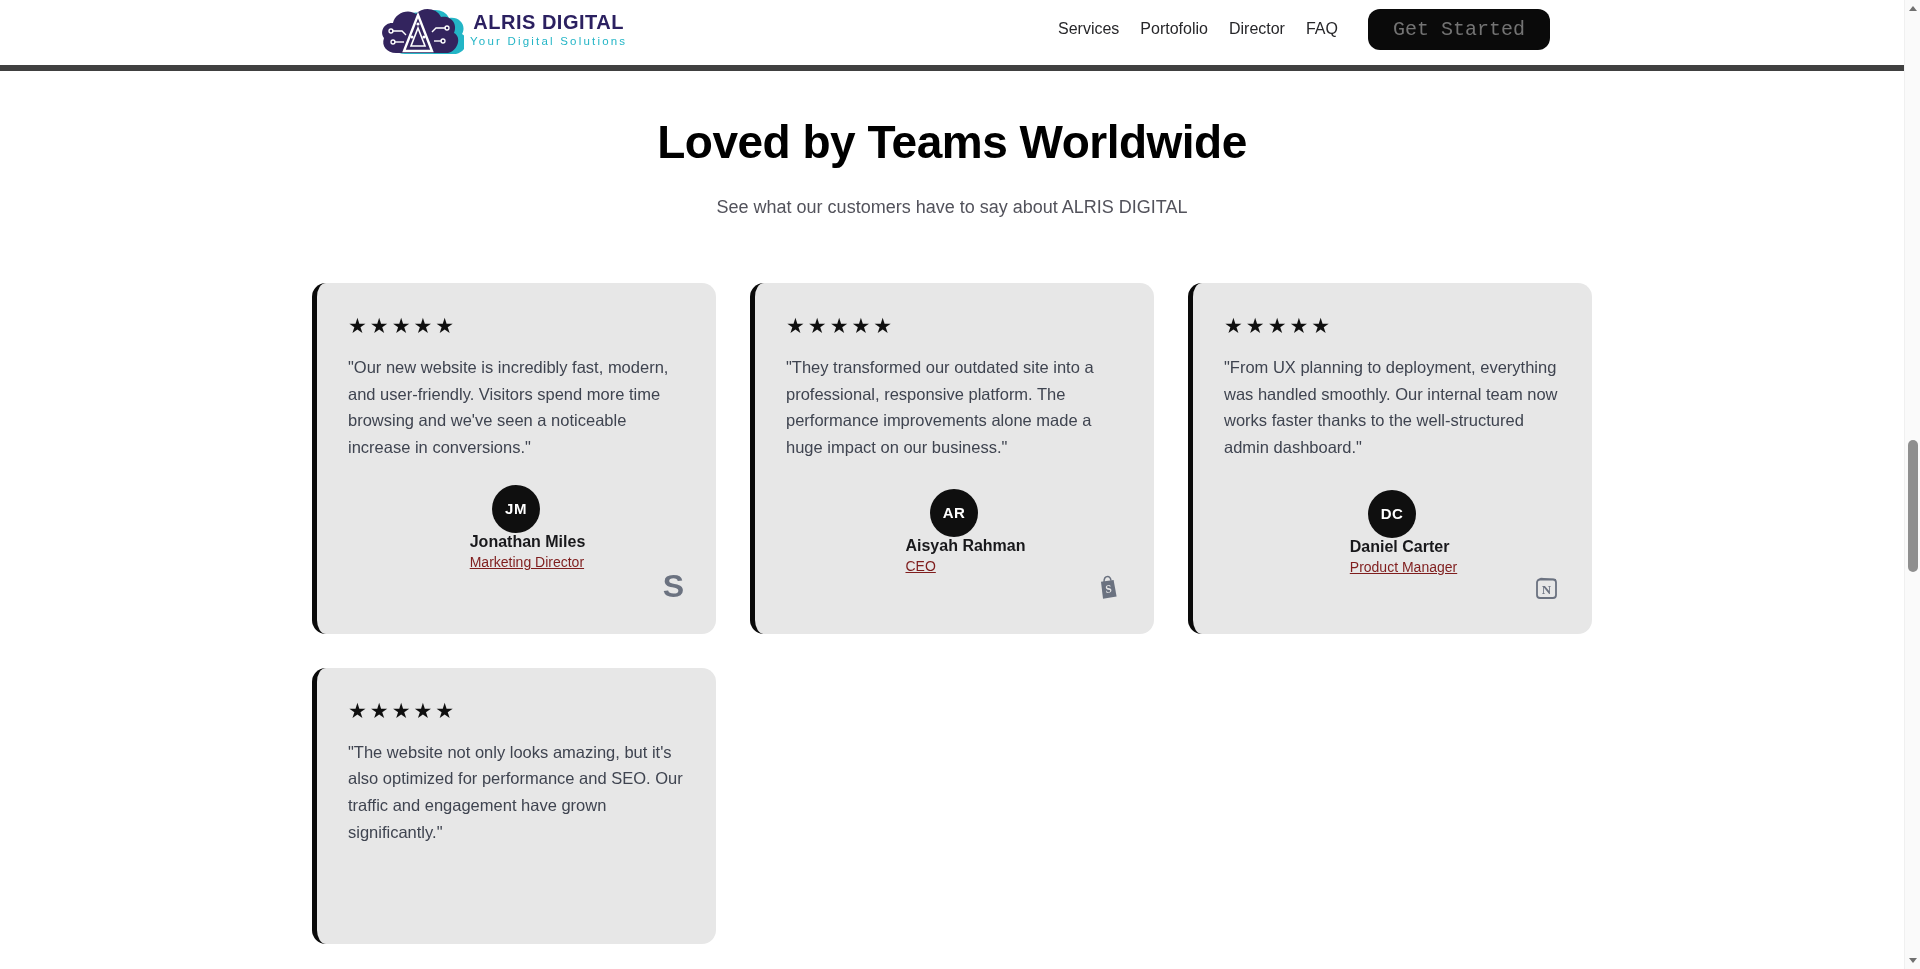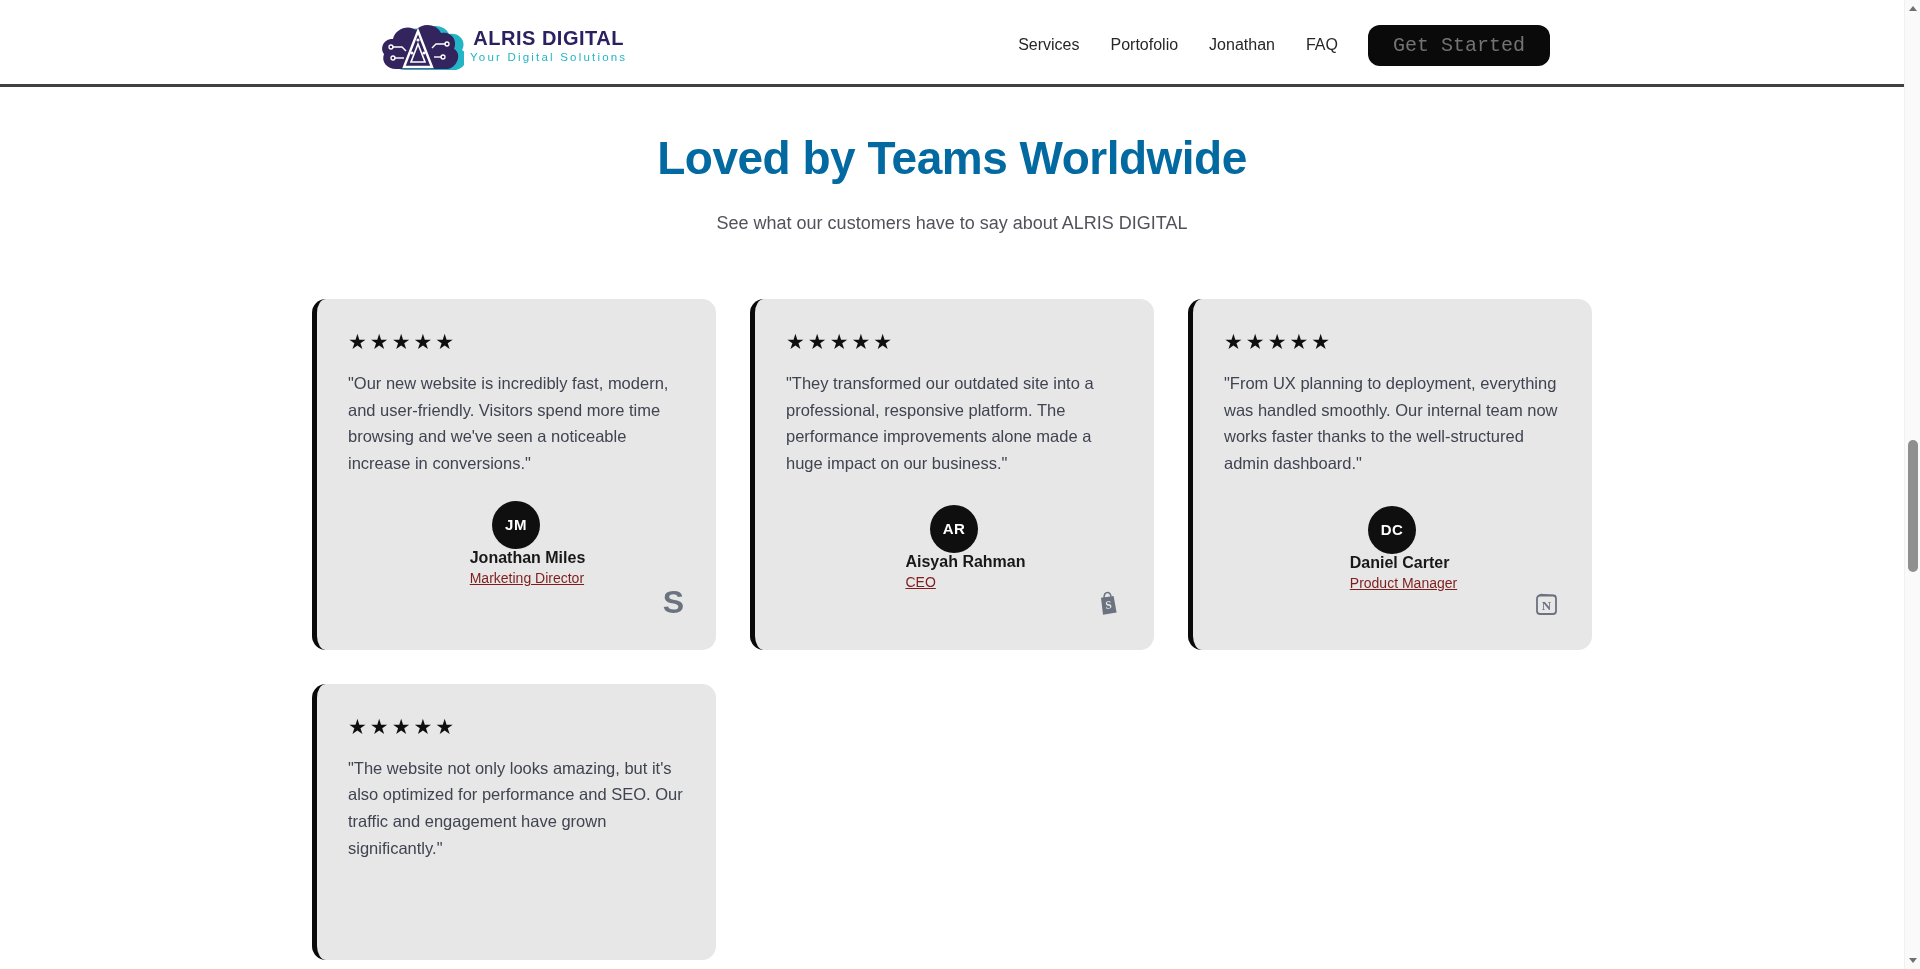--- a/index.html
+++ b/index.html
@@ -7,62 +7,61 @@
   body {
     font-family: "Liberation Sans", sans-serif;
     background: #ffffff;
     color: #18181b;
   }
   .page { margin-right: 16px; } 
 
   
   header {
     height: 71px;
-    border-bottom: 3px solid #404040;
+    border-bottom: 6px solid #404040;
     background: #fff;
     display: flex;
     align-items: flex-start;
-    margin-top: 16px;
   }
   .header-inner {
     width: 1196px;
     margin: 0 auto;
     height: 58px;
     display: flex;
     align-items: center;
   }
   .brand { display: flex; align-items: center; gap: 6px; margin-left: 24px; cursor: pointer; }
   .brand svg { display: block; margin-top: 2px; }
   .brand-text { display: flex; flex-direction: column; align-items: center; }
   .brand-name {
     font-size: 20px; font-weight: 700; letter-spacing: 0.5px;
     color: #2b2060; line-height: 1.1;
   }
   .brand-tag {
     font-size: 11.5px; font-weight: 400; letter-spacing: 2.2px;
     color: #23b5c6; margin-top: 2px; white-space: nowrap;
   }
-  nav { margin-left: auto; display: flex; align-items: center; gap: 31px; }
+  nav { margin-left: auto; display: flex; align-items: center; gap: 21px; }
   nav a {
     text-decoration: none; color: #27272a; font-size: 16px; cursor: pointer;
   }
   .cta-btn {
     margin-left: 30px;
     background: #0a0a0a; color: #737373;
     border: none; border-radius: 12px;
     padding: 0 25px; height: 41px;
     font-size: 20px; font-family: Liberation Mono, monospace;
     cursor: pointer;
   }
 
   
   .section-head { text-align: center; margin-top: 45px; }
   h1 {
     font-size: 46px; font-weight: 700; letter-spacing: -0.5px;
-    color: #0369a1; line-height: 1.15;
+    color: #000000; line-height: 1.15;
   }
   .subtitle { margin-top: 28px; font-size: 18px; color: #52525b; }
 
   .cards {
     width: 1280px; margin: 65px auto 0;
     display: grid; grid-template-columns: repeat(3, 1fr); gap: 34px;
   }
   .card {
     background: #e7e7e7;
     border-left: 5px solid #0a0a0a;
@@ -140,21 +139,21 @@
         </svg>
         <div class="brand-text">
           <span class="brand-name">ALRIS DIGITAL</span>
           <span class="brand-tag">Your Digital Solutions</span>
         </div>
       </div>
 
       <nav>
         <a href="#">Services</a>
         <a href="#">Portofolio</a>
-        <a href="#">Jonathan</a>
+        <a href="#">Director</a>
         <a href="#">FAQ</a>
       </nav>
 
       <button class="cta-btn">Get Started</button>
     </div>
   </header>
 
   <section>
     <div class="section-head">
       <h1>Loved by Teams Worldwide</h1>

